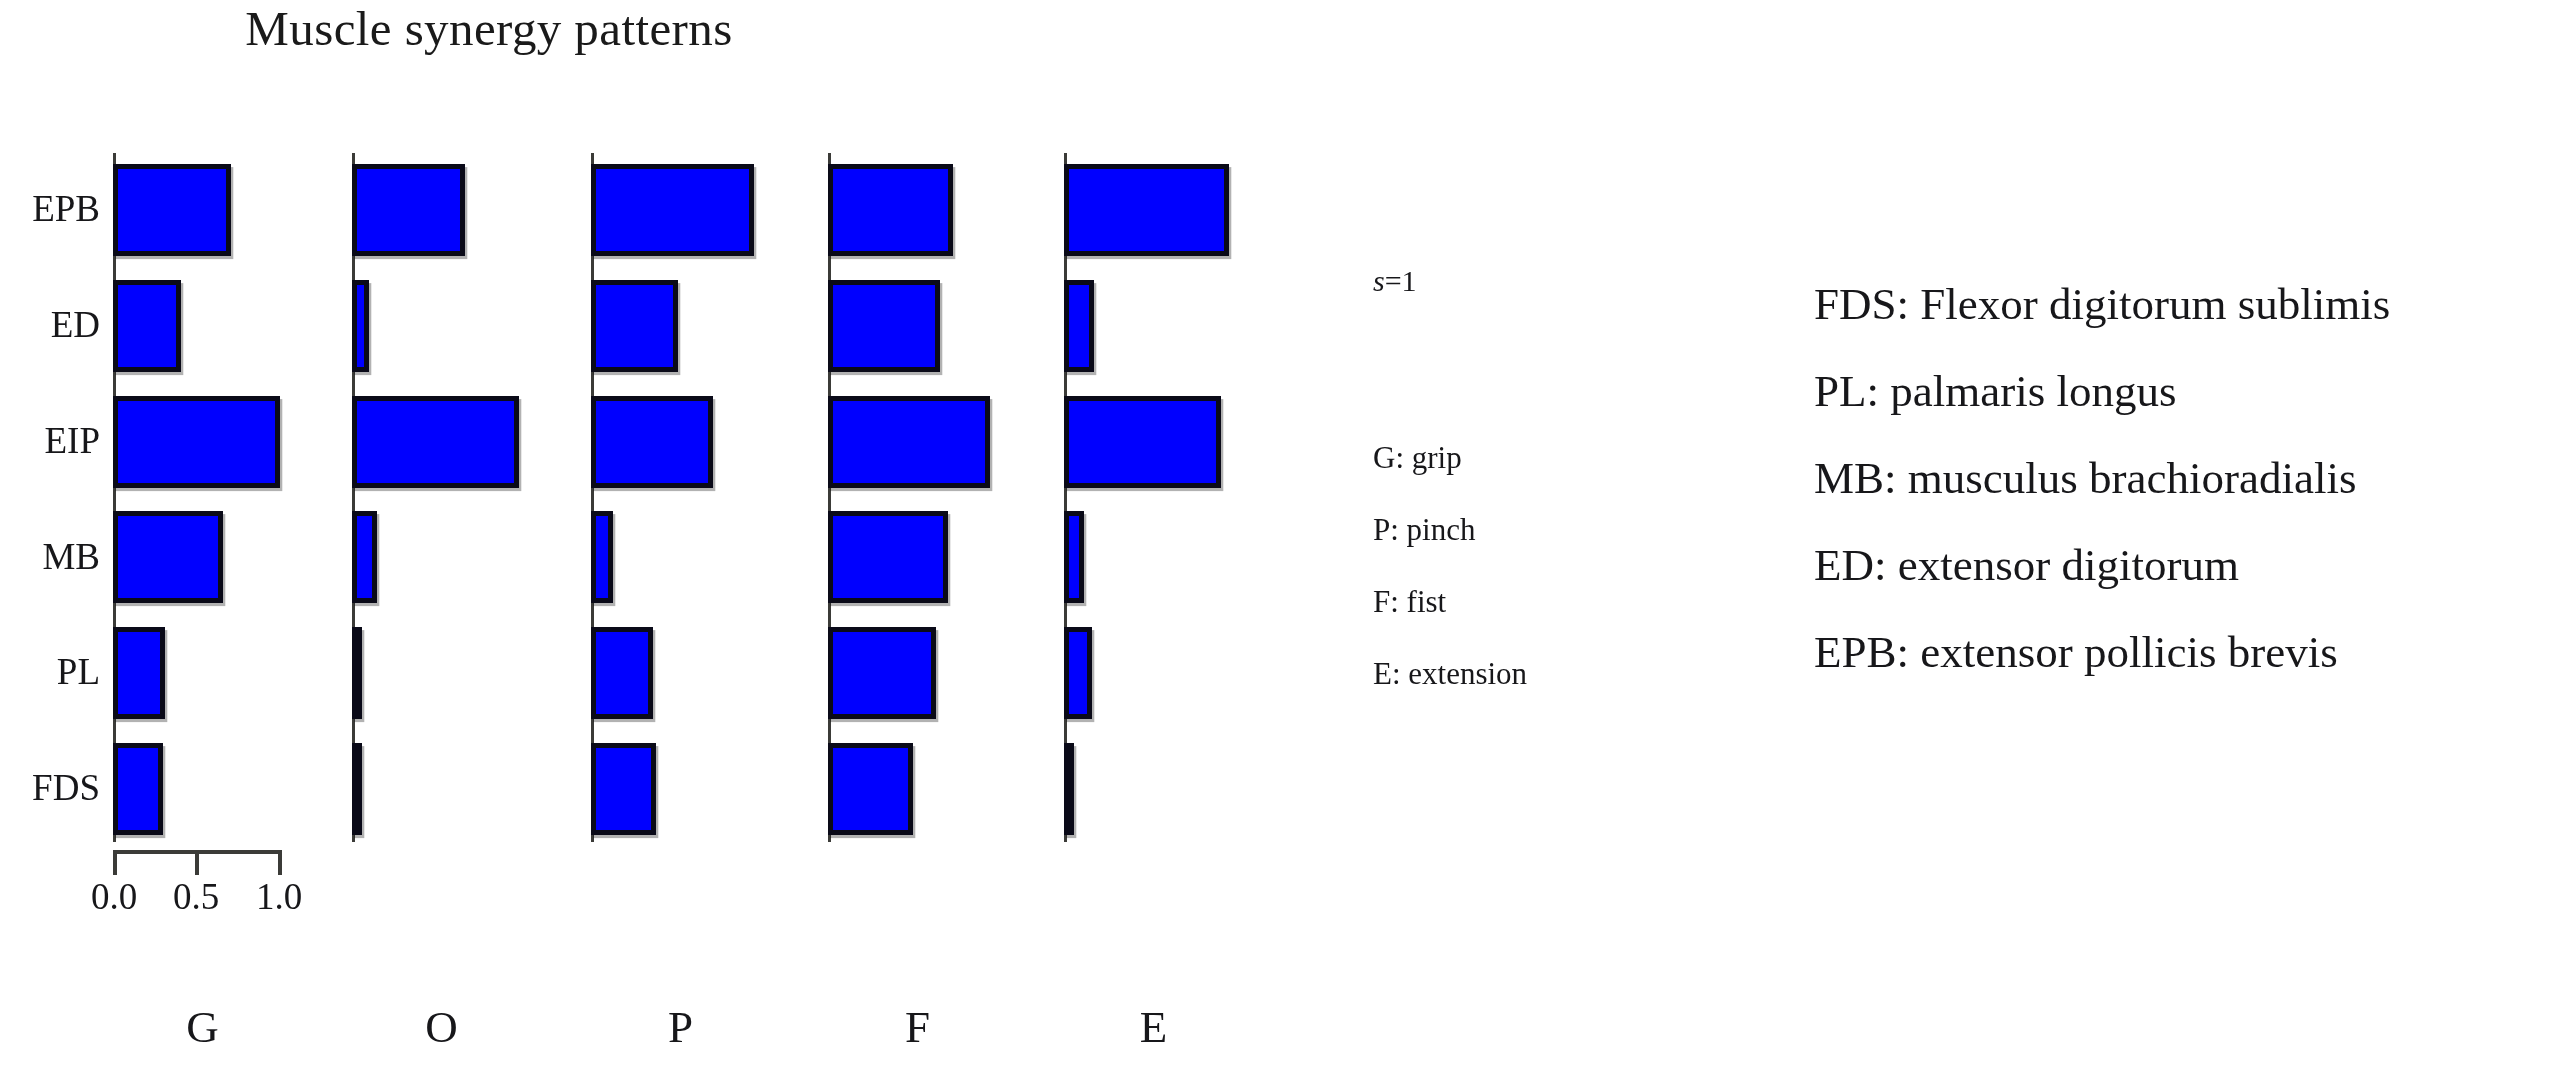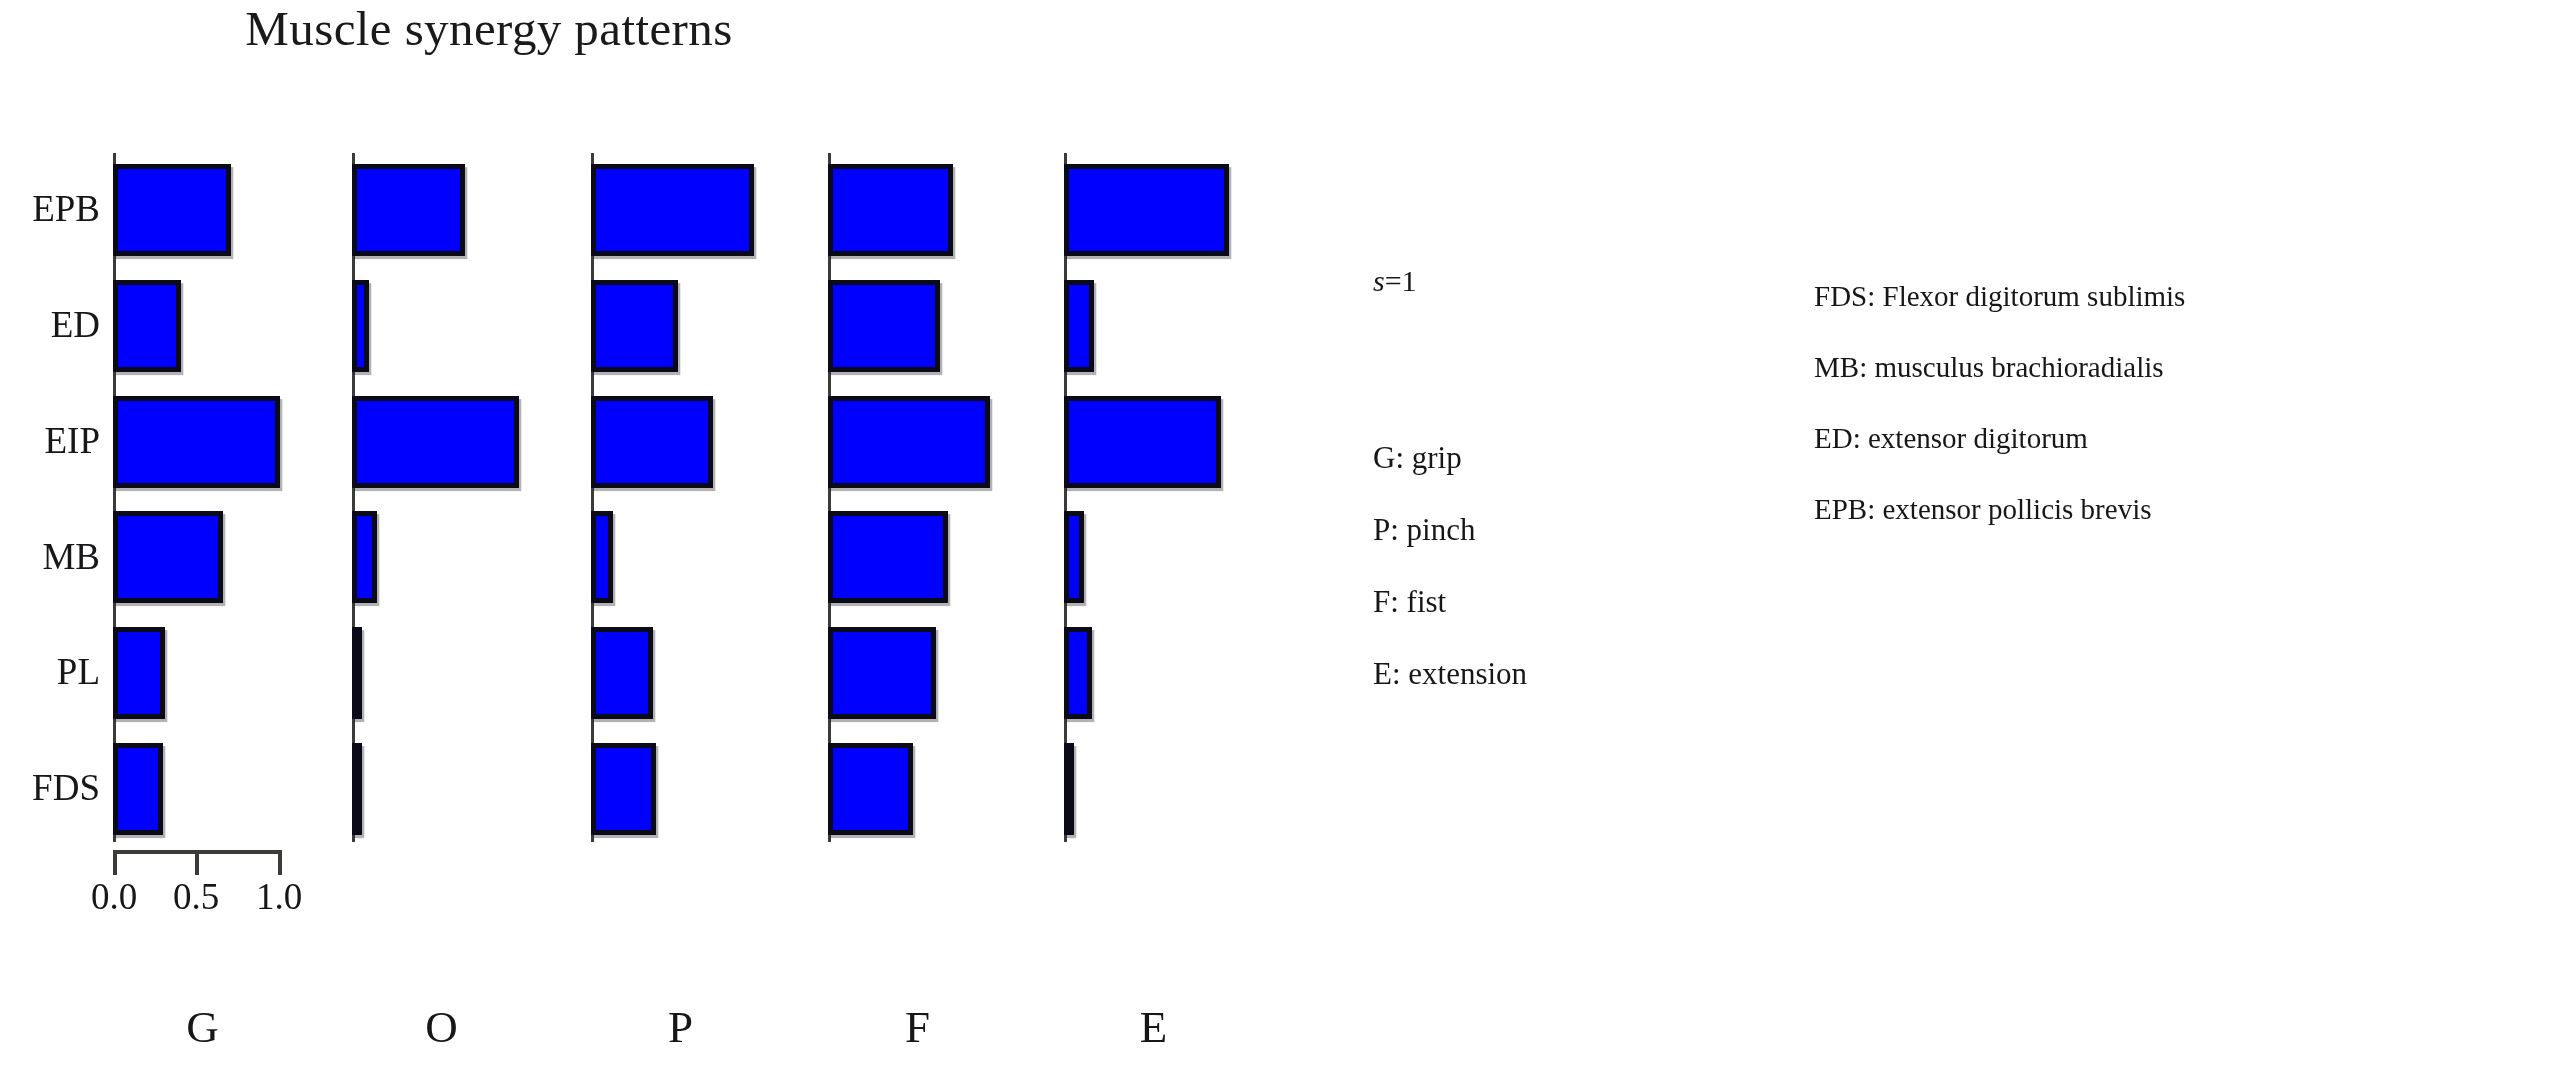--- a/index.html
+++ b/index.html
@@ -158,21 +158,21 @@
     white-space: nowrap;
   }
 
   #legend-muscles {
     position: absolute;
     left: 1814px;
     top: 282px;
     width: 751px;
   }
   #legend-muscles .legend-line {
-    font-size: 29px;
+    font-size: 45px;
     line-height: 1;
     color: #17171a;
     margin-bottom: 42px;
     white-space: nowrap;
   }
 </style>
 </head>
 <body>
 
 <div id="chart-title">Muscle synergy patterns</div>
@@ -302,20 +302,21 @@
 
 <div id="legend-tasks">
   <div class="legend-line">G: grip</div>
   <div class="legend-line">P: pinch</div>
   <div class="legend-line">F: fist</div>
   <div class="legend-line">E: extension</div>
 </div>
 
 <div id="legend-muscles">
   <div class="legend-line">FDS: Flexor digitorum sublimis</div>
+  <div class="legend-line">PL: palmaris longus</div>
   <div class="legend-line">MB: musculus brachioradialis</div>
   <div class="legend-line">ED: extensor digitorum</div>
   <div class="legend-line">EPB: extensor pollicis brevis</div>
 </div>
 
 <div class="panel-label" style="left: 124px;">G</div>
 <div class="panel-label" style="left: 363px;">O</div>
 <div class="panel-label" style="left: 602px;">P</div>
 <div class="panel-label" style="left: 839px;">F</div>
 <div class="panel-label" style="left: 1075px;">E</div>

